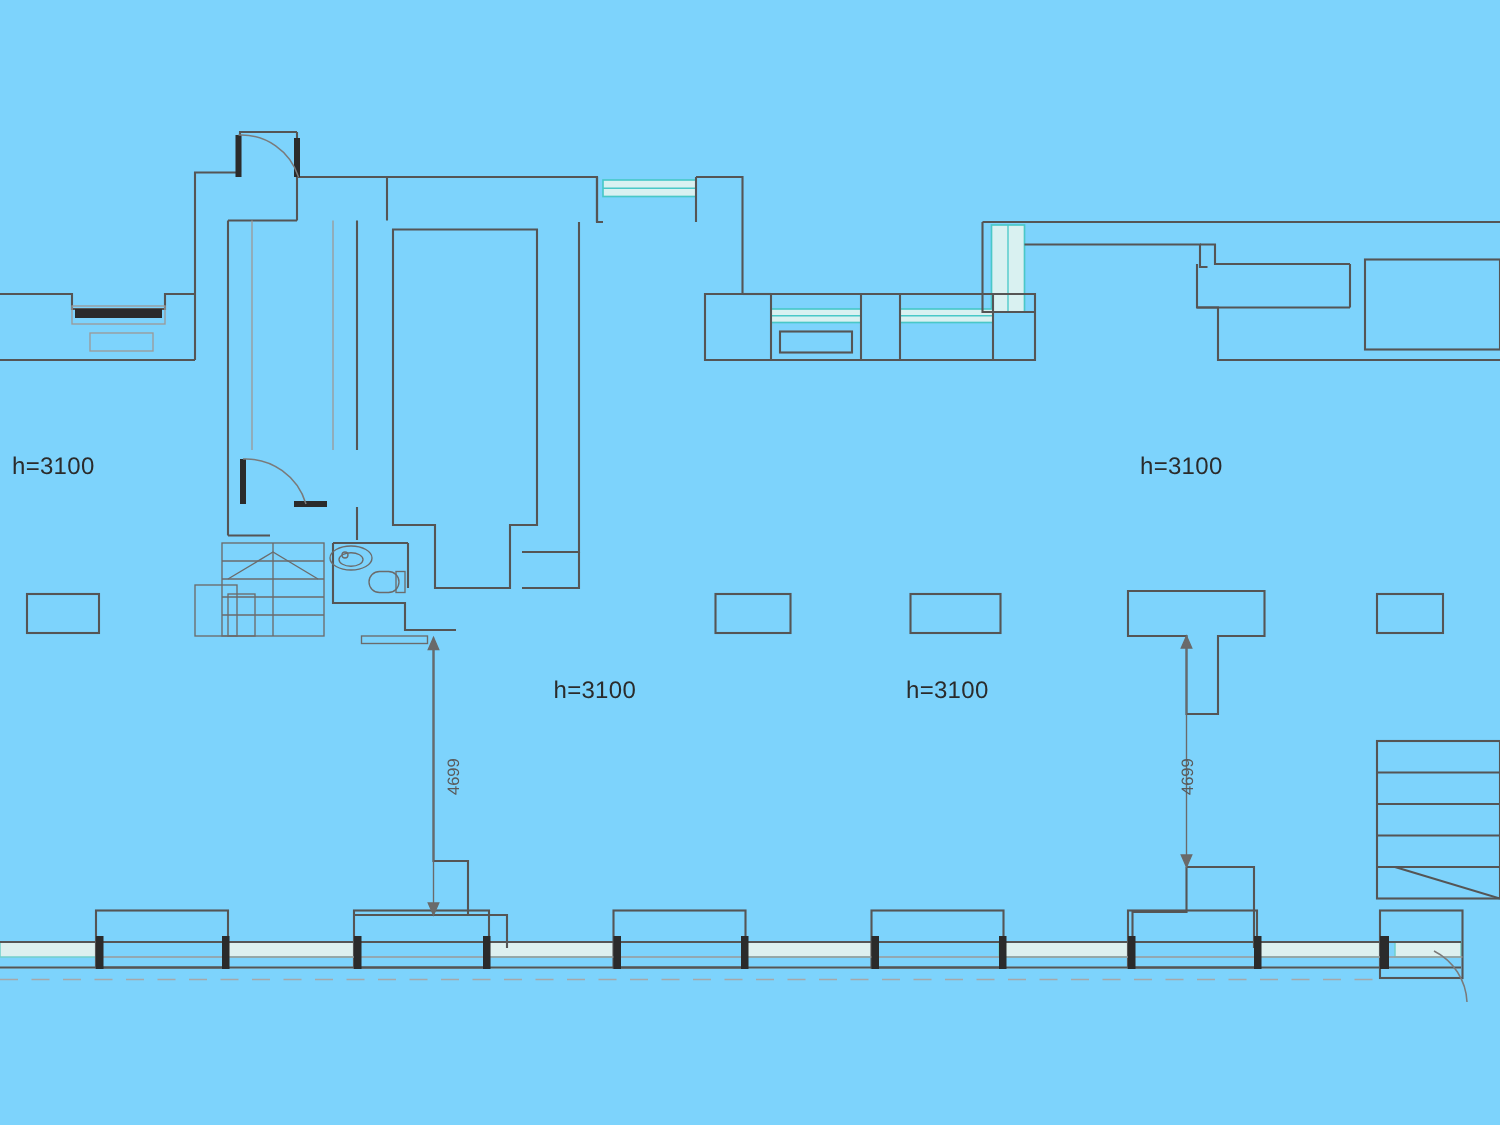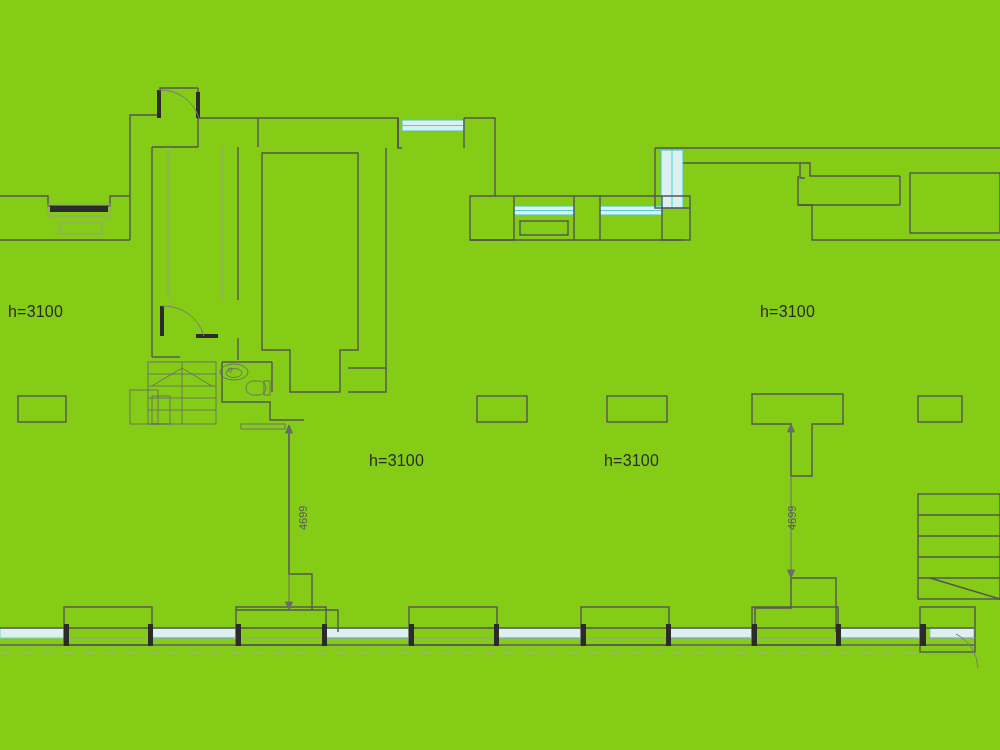--- a/index.html
+++ b/index.html
@@ -7,21 +7,21 @@
     padding: 0;
     background: #ffffff;
   }
   body {
     font-family: "Liberation Sans", sans-serif;
   }
   #plan-root {
     position: relative;
     width: 1000px;
     height: 750px;
-    background: #84cc16;
+    background: #7dd3fc;
     overflow: hidden;
   }
   #plan-svg {
     position: absolute;
     left: 0;
     top: 0;
     width: 1000px;
     height: 750px;
     display: block;
   }

